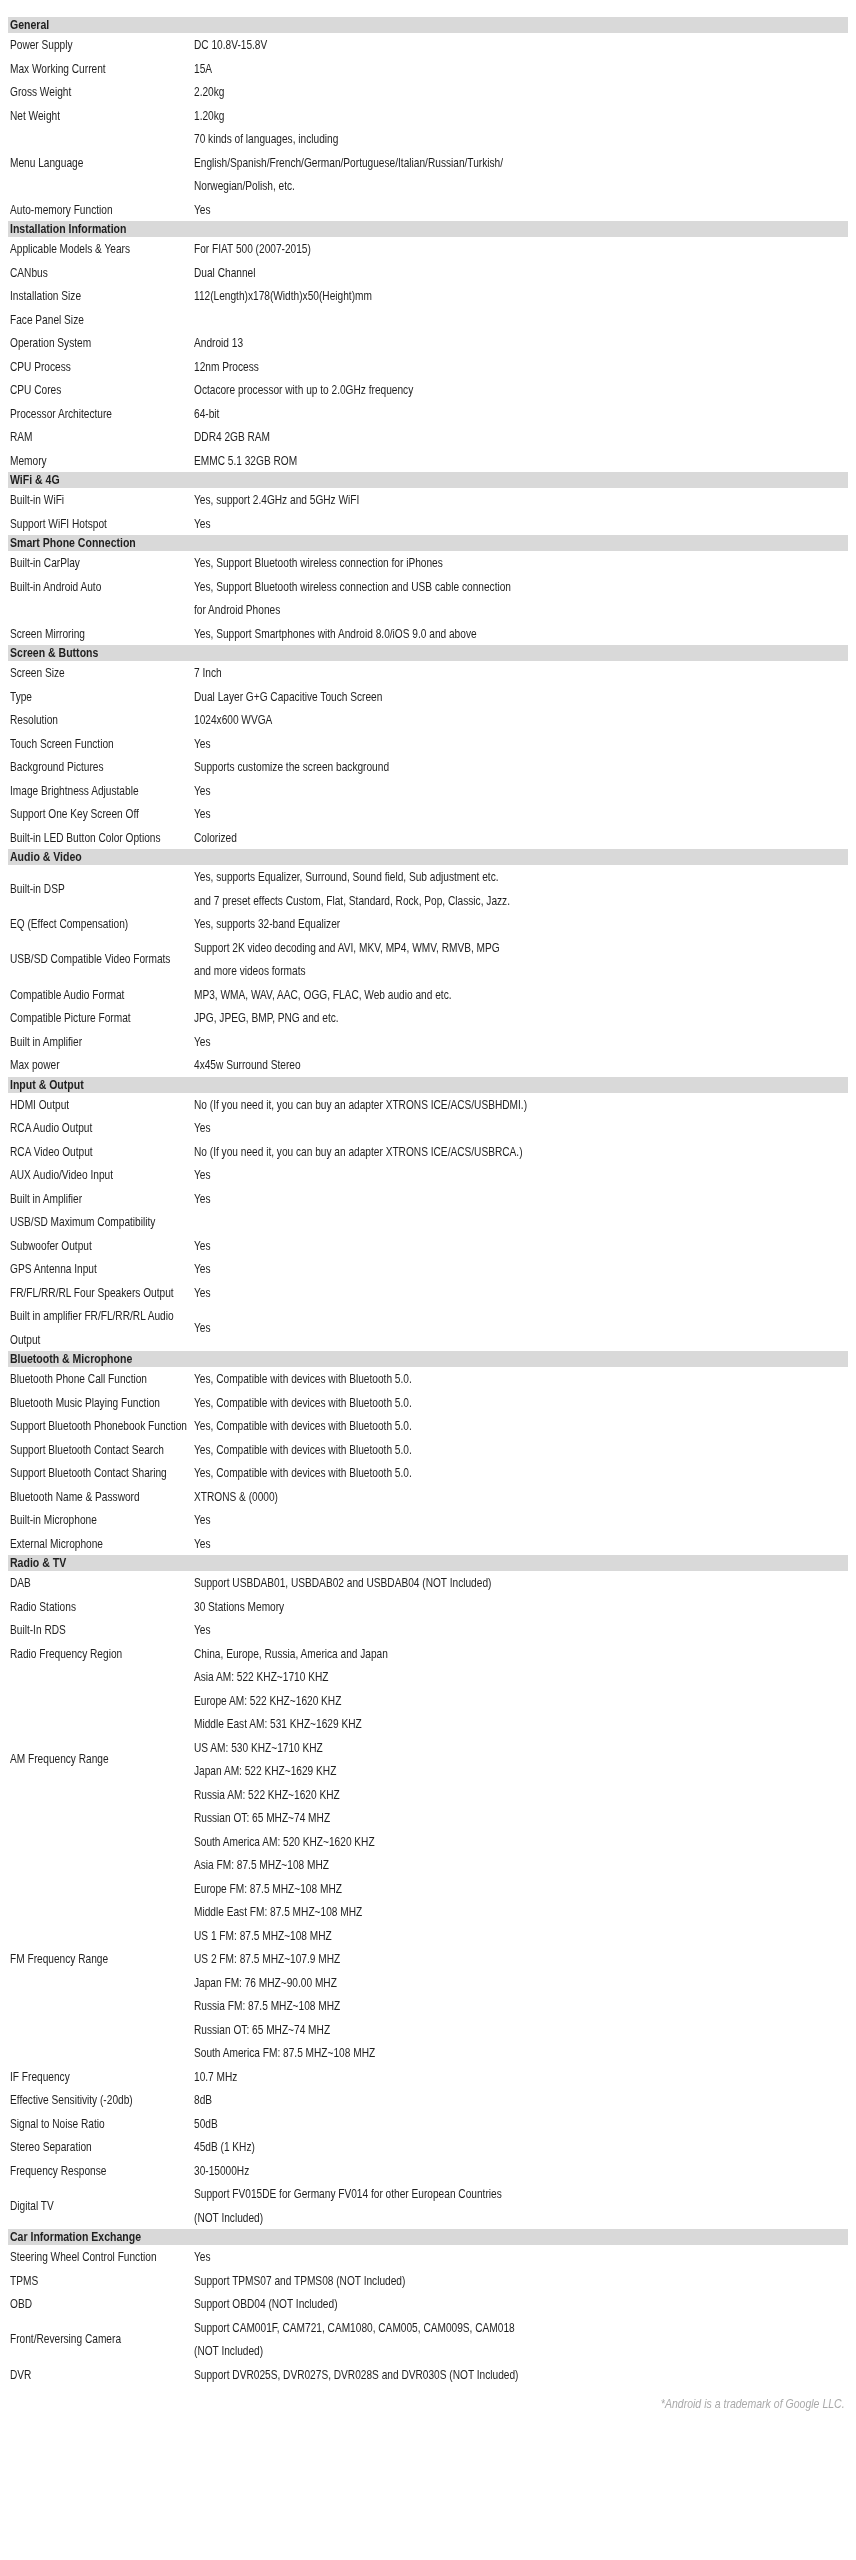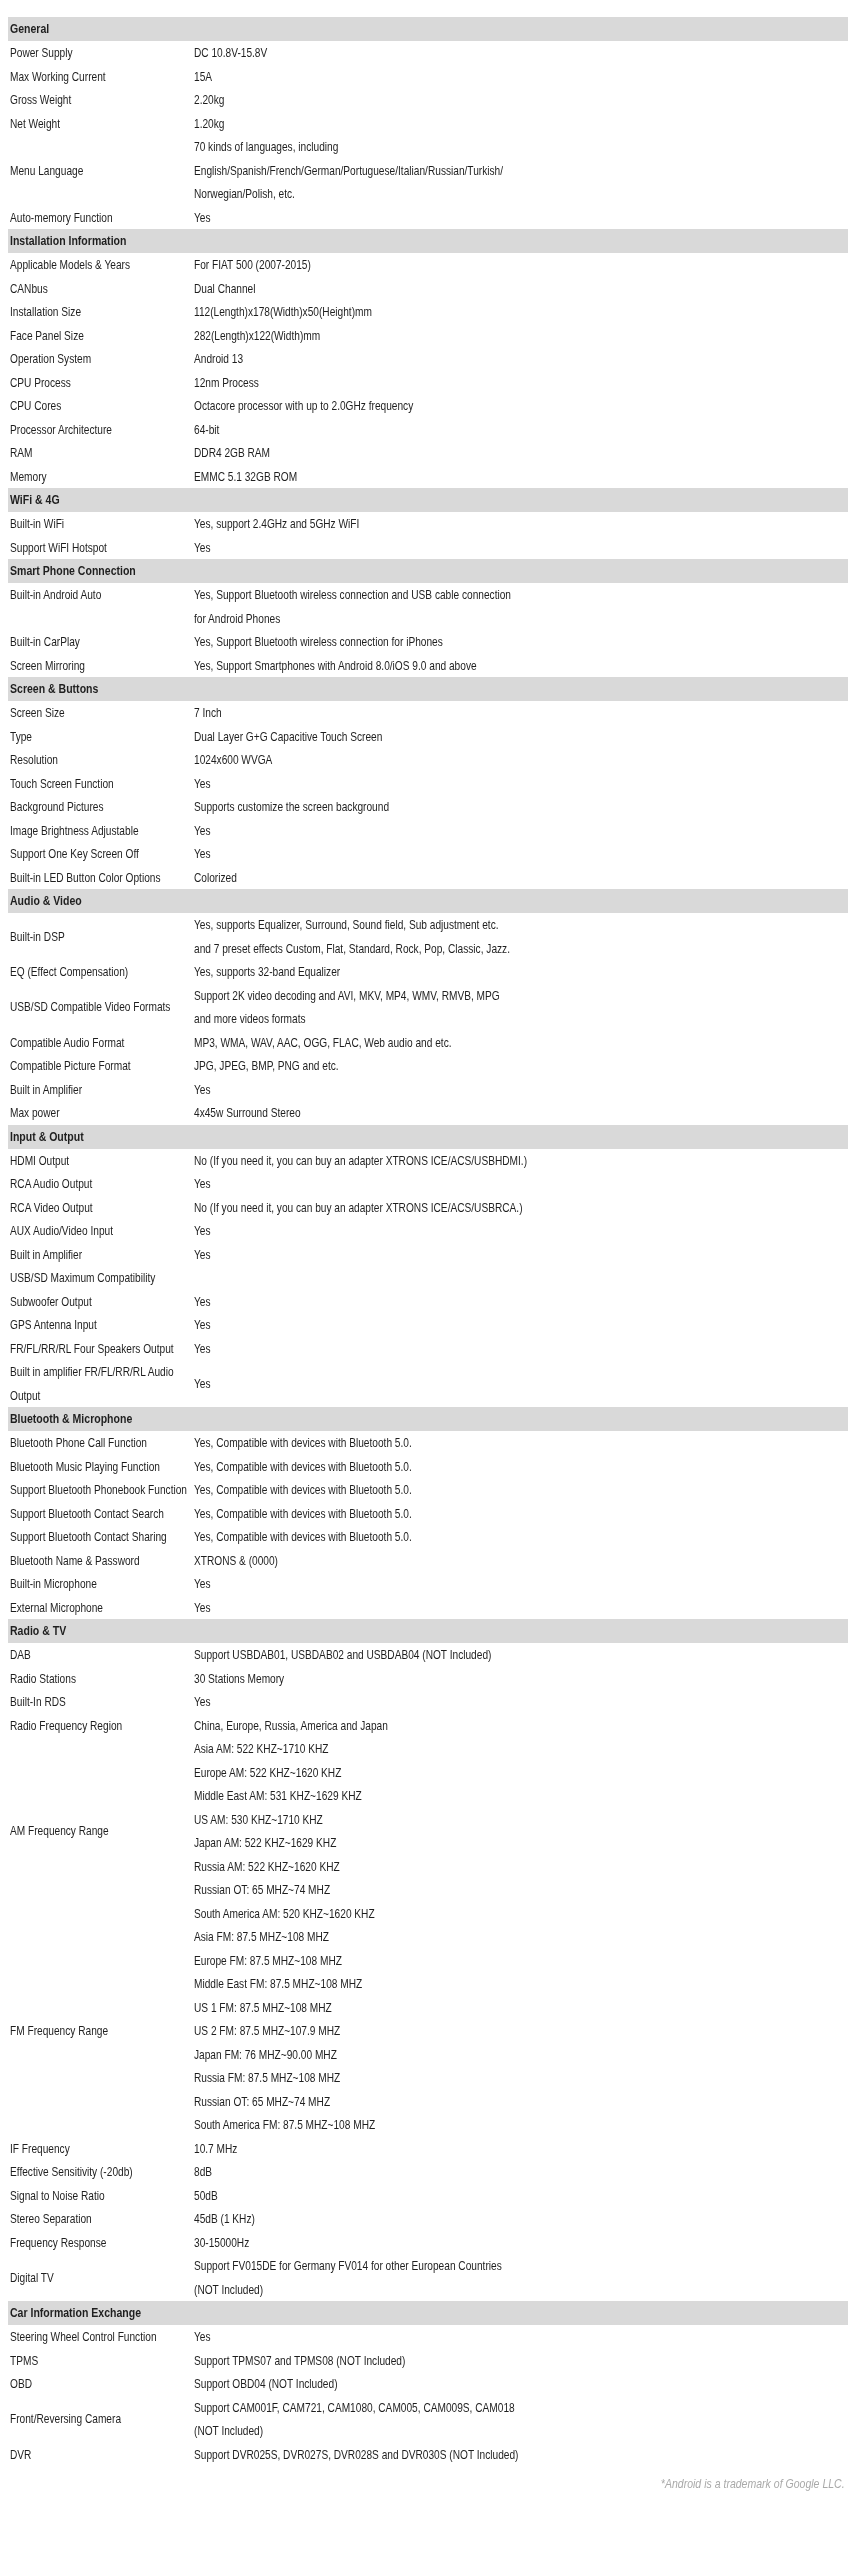--- a/index.html
+++ b/index.html
@@ -13,21 +13,21 @@
     font-family:"Liberation Sans", sans-serif;
     color:var(--text);
     font-size:13px;
     line-height:23.5px;
   }
   .page{padding:17px 8px 0 8px;}
   
   .sq{display:block;width:128.2%;transform:scaleX(0.78);transform-origin:0 50%;}
   .sec-bar{
     background:var(--header-bg);
-    height:24px;display:flex;align-items:center;
+    height:16px;display:flex;align-items:center;
     padding-left:2px;box-sizing:border-box;
   }
   .sec-title{font-weight:700;font-size:13.5px;white-space:nowrap;}
   .row{display:flex;align-items:center;padding-left:2px;}
   .row.top{align-items:flex-start;}
   .lbl{flex:0 0 184px;min-width:0;}
   .val{flex:1;min-width:0;}
   .vline{white-space:nowrap;}
   .footer{
     text-align:right;
@@ -139,25 +139,20 @@
         <div class="val">
           <div class="sq">
             <div class="vline">112(Length)x178(Width)x50(Height)mm</div>
           </div>
         </div>
       </div>
       <div class="row">
         <div class="lbl">
           <span class="sq">Face Panel Size</span>
         </div>
-        <div class="val">
-          <div class="sq">
-            <div class="vline">282(Length)x122(Width)mm</div>
-          </div>
-        </div>
       </div>
       <div class="row">
         <div class="lbl">
           <span class="sq">Operation System</span>
         </div>
         <div class="val">
           <div class="sq">
             <div class="vline">Android 13</div>
           </div>
         </div>
@@ -230,39 +225,39 @@
           <span class="sq">Support WiFI Hotspot</span>
         </div>
         <div class="val">
           <div class="sq">
             <div class="vline">Yes</div>
           </div>
         </div>
       </div>
       <div class="sec-bar">
         <span class="sq sec-title">Smart Phone Connection</span>
+      </div>
+      <div class="row">
+        <div class="lbl">
+          <span class="sq">Built-in CarPlay</span>
+        </div>
+        <div class="val">
+          <div class="sq">
+            <div class="vline">Yes, Support Bluetooth wireless connection for iPhones</div>
+          </div>
+        </div>
       </div>
       <div class="row top">
         <div class="lbl">
           <span class="sq">Built-in Android Auto</span>
         </div>
         <div class="val">
           <div class="sq">
             <div class="vline">Yes, Support Bluetooth wireless connection and USB cable connection</div>
             <div class="vline">for Android Phones</div>
-          </div>
-        </div>
-      </div>
-      <div class="row">
-        <div class="lbl">
-          <span class="sq">Built-in CarPlay</span>
-        </div>
-        <div class="val">
-          <div class="sq">
-            <div class="vline">Yes, Support Bluetooth wireless connection for iPhones</div>
           </div>
         </div>
       </div>
       <div class="row">
         <div class="lbl">
           <span class="sq">Screen Mirroring</span>
         </div>
         <div class="val">
           <div class="sq">
             <div class="vline">Yes, Support Smartphones with Android 8.0/iOS 9.0 and above</div>

